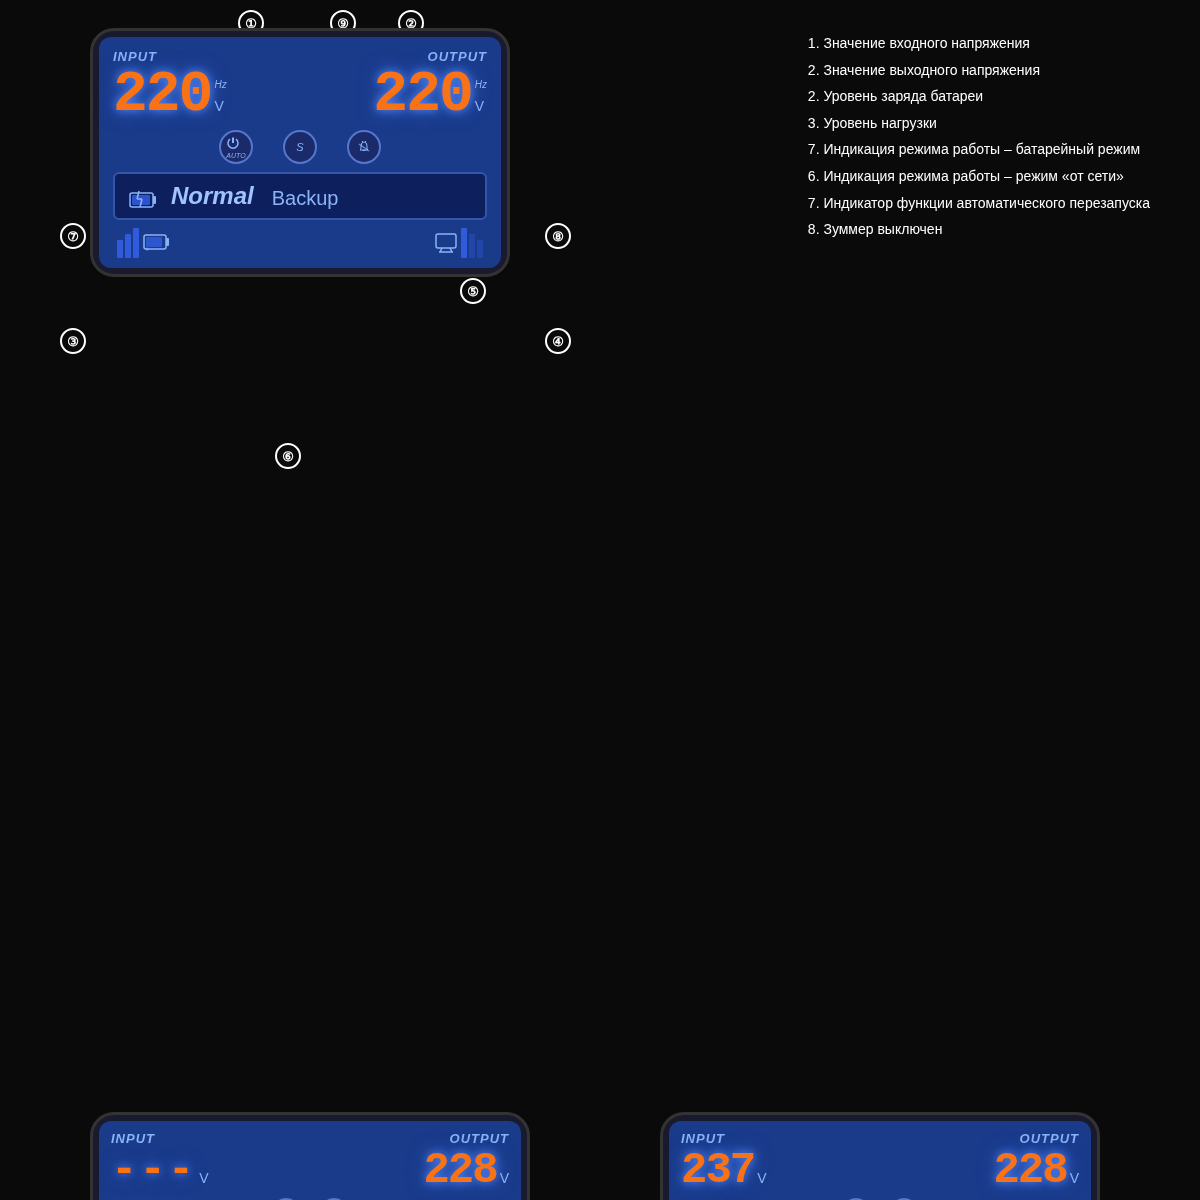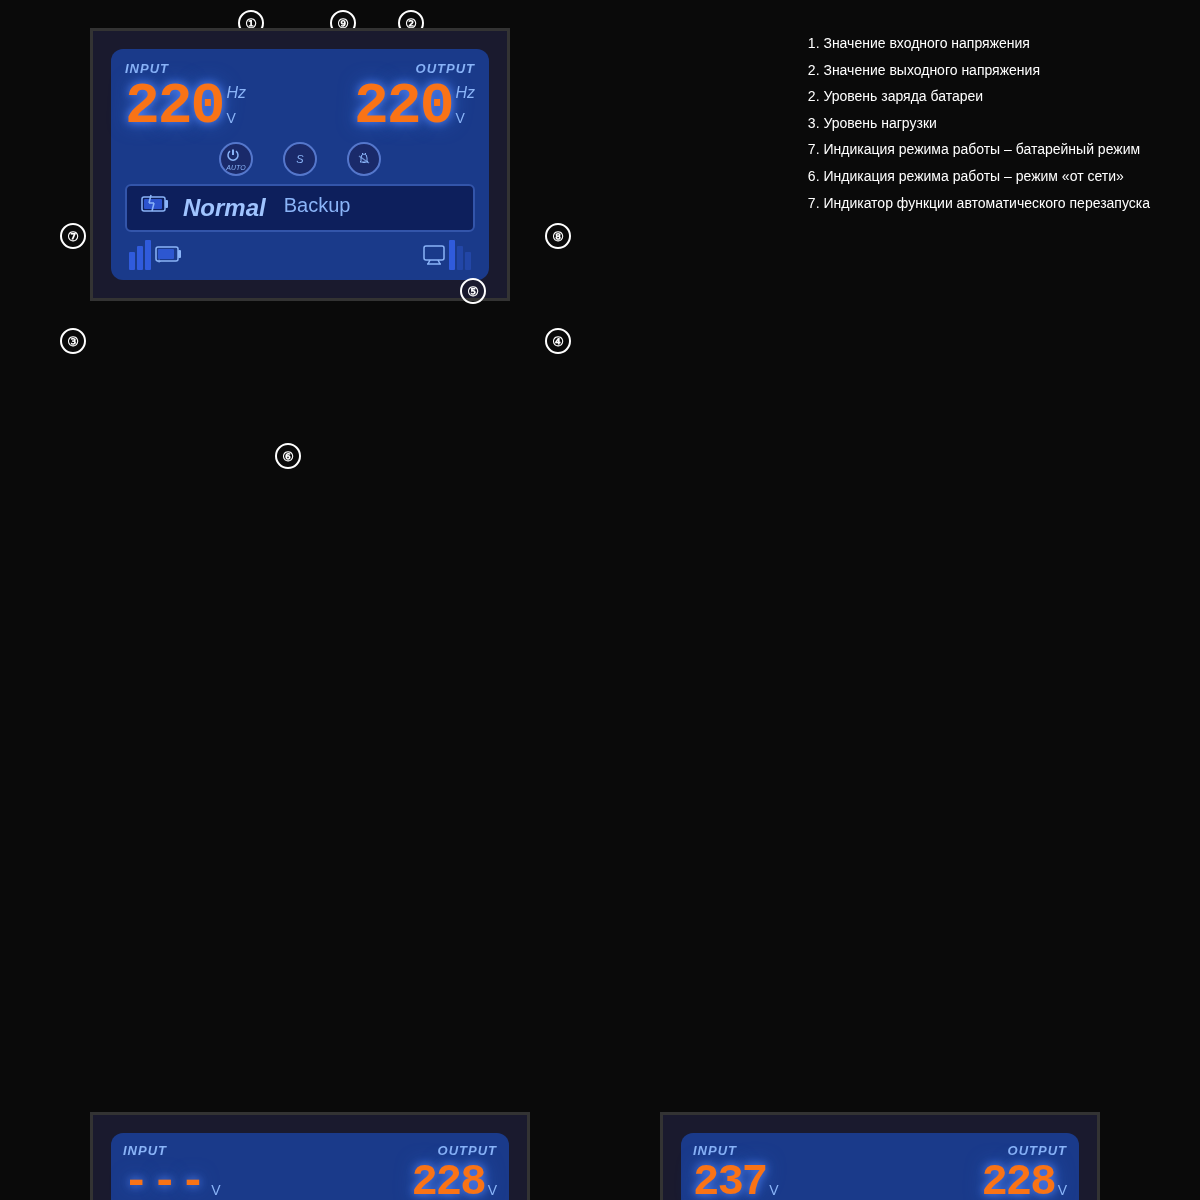--- a/index.html
+++ b/index.html
@@ -33,24 +33,24 @@
       top: 30px;
       right: 50px;
       color: #fff;
       font-size: 14px;
       line-height: 1.9;
     }
 
     
     .ups-panel {
       position: absolute;
-      border-radius: 0;
+      border-radius: 24px;
       background: #1a1a2e;
       border: 3px solid #333;
-      padding: 12px;
+      padding: 0;
       overflow: hidden;
     }
 
     .ups-inner {
       background: #1a3a8a;
       border-radius: 12px;
       margin: 6px;
       padding: 12px 14px 10px;
     }
 
@@ -87,21 +87,21 @@
       font-family: Liberation Mono, monospace;
       line-height: 1;
       text-shadow: 0 0 10px #5588ff, 0 0 20px #3366cc;
       letter-spacing: -2px;
     }
     .digit-val.large { font-size: 58px; }
     .digit-val.medium { font-size: 46px; }
     .digit-val.dashes { letter-spacing: 2px; }
     .digit-hz {
       color: #8ab4f8;
-      font-size: 16px;
+      font-size: 10px;
       font-style: italic;
       margin-bottom: 8px;
       margin-left: 1px;
     }
     .digit-v {
       color: #8ab4f8;
       font-size: 14px;
       margin-bottom: 6px;
       margin-left: 1px;
     }
@@ -128,21 +128,21 @@
     }
     .icon-circle .sub { font-size: 7px; display: block; text-align: center; }
 
     
     .status-bar {
       background: #0d1f5c;
       border: 2px solid #3355aa;
       border-radius: 6px;
       padding: 8px 14px;
       display: flex;
-      align-items: flex-start;
+      align-items: flex-end;
       gap: 14px;
       margin-bottom: 8px;
     }
     .status-text {
       color: #a0c4ff;
       font-size: 22px;
       font-style: italic;
       font-weight: bold;
     }
     .status-text.normal-style {
@@ -197,20 +197,21 @@
 <body>
 
 <div class="legend">
   <div>1. Значение входного напряжения</div>
   <div>2. Значение выходного напряжения</div>
   <div>2. Уровень заряда батареи</div>
   <div>3. Уровень нагрузки</div>
   <div>7. Индикация режима работы – батарейный режим</div>
   <div>6. Индикация режима работы – режим «от сети»</div>
   <div>7. Индикатор функции автоматического перезапуска</div>
+  <div>8. Зуммер выключен</div>
 </div>
 
 <div style="position:absolute; top:28px; left:90px;">
 
   <div class="circle-num" style="top:-18px; left:148px;">①</div>
   <div class="circle-num" style="top:-18px; left:240px;">⑨</div>
   <div class="circle-num" style="top:-18px; left:308px;">②</div>
 
   <div class="ups-panel" style="width:420px;">
     <div class="ups-inner">

